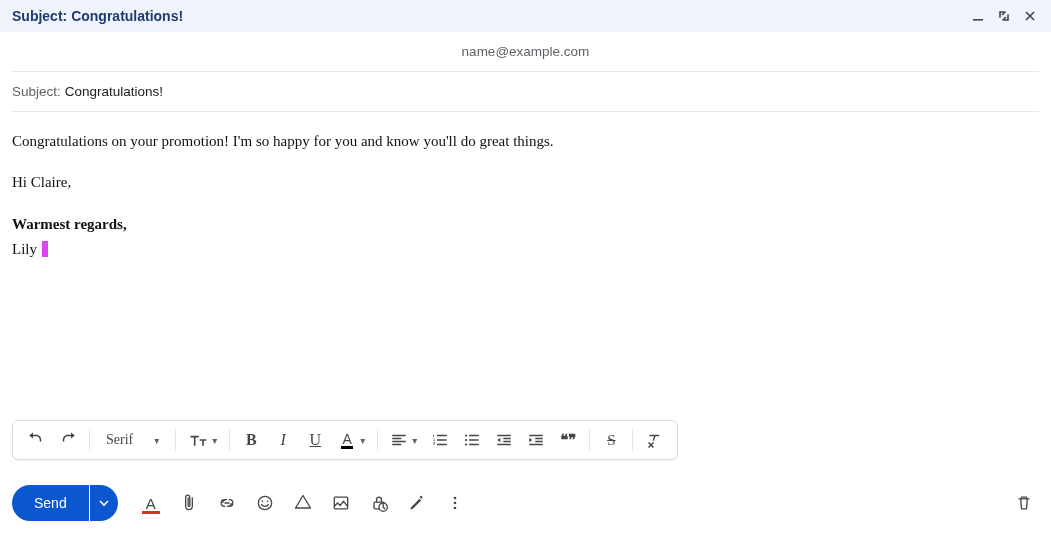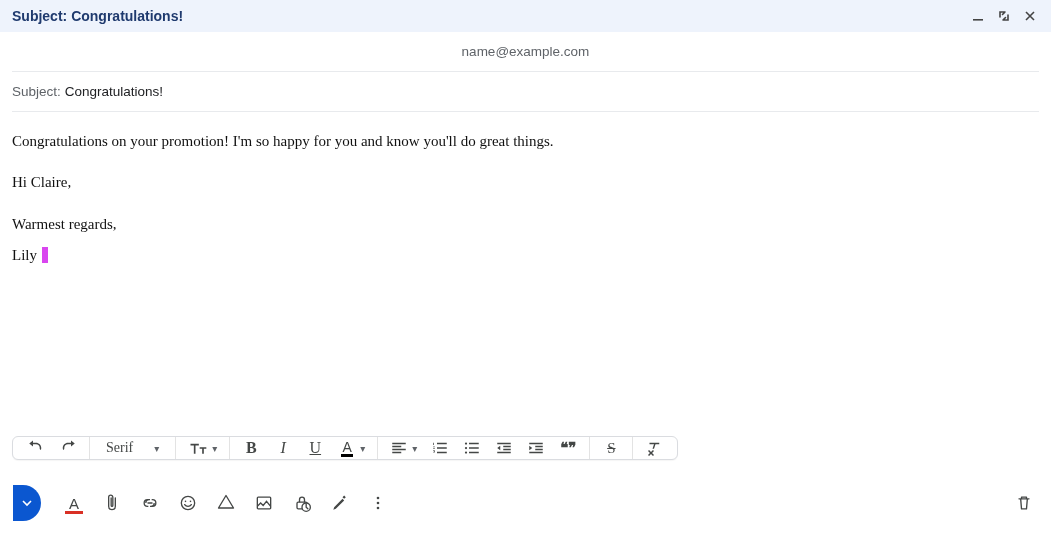--- a/index.html
+++ b/index.html
@@ -39,32 +39,32 @@
   .row.to { color:#5f6368;justify-content:center;}
   .label-subject { color:#5f6368; margin-right:4px;}
   .body-area {
     padding: 18px 12px 0 12px;
     font-family: Georgia, 'Times New Roman', serif;
     font-size: 15px;
     line-height: 1.55;
     color: #111;
   }
   .body-area p { margin: 0 0 18px 0; }
-  .body-area .signoff { font-weight: normal; margin-bottom: 8px;}
+  .body-area .signoff { font-weight: bold; margin-bottom: 2px;}
   .body-area .sig-name { padding-right:5px; border-right: 6px solid #d946ef; display:inline;margin-top:42px;}
   .toolbar-wrap {
     position: absolute;
     left: 12px;
     right: 12px;
     bottom: 81px;
   }
   .format-toolbar {
     display: inline-flex;
     align-items: center;
-    height: 24px;
+    height: 40px;
     padding: 0 8px;
     border: 1px solid #dadce0;
     border-radius: 6px;
     box-shadow: 0 1px 1px rgba(0,0,0,0.04);
     background: #fff;
     gap: 2px;
   }
   .tbtn {
     width: 30px;
     height: 30px;
@@ -251,20 +251,21 @@
     <div class="tbtn">
       <svg width="18" height="18" viewBox="0 0 24 24">
           <path d="M6 5h13v2h-5l-2 6h-2l2-6H6V5zM4 16l1.4-1.4L8 17.2l2.6-2.6L12 16l-2.6 2.6L12 21.2 10.6 22.6 8 20l-2.6 2.6L4 21.2l2.6-2.6L4 16z" fill="#444746"></path>
         </svg>
     </div>
   </div>
 </div>
 
 <div class="actionbar">
   <div class="send-wrap">
+    <button class="send-btn"><span>Send</span></button>
     <div class="send-more">
       <svg width="10" height="10" viewBox="0 0 10 10">
           <path d="M1 3 L5 7 L9 3" stroke="#fff" stroke-width="1.6" fill="none"></path>
         </svg>
     </div>
   </div>
   <div class="action-icons">
     <div class="aicon textA">A<span class="bar"></span></div>
     <div class="aicon">
       <svg width="20" height="20" viewBox="0 0 24 24">

